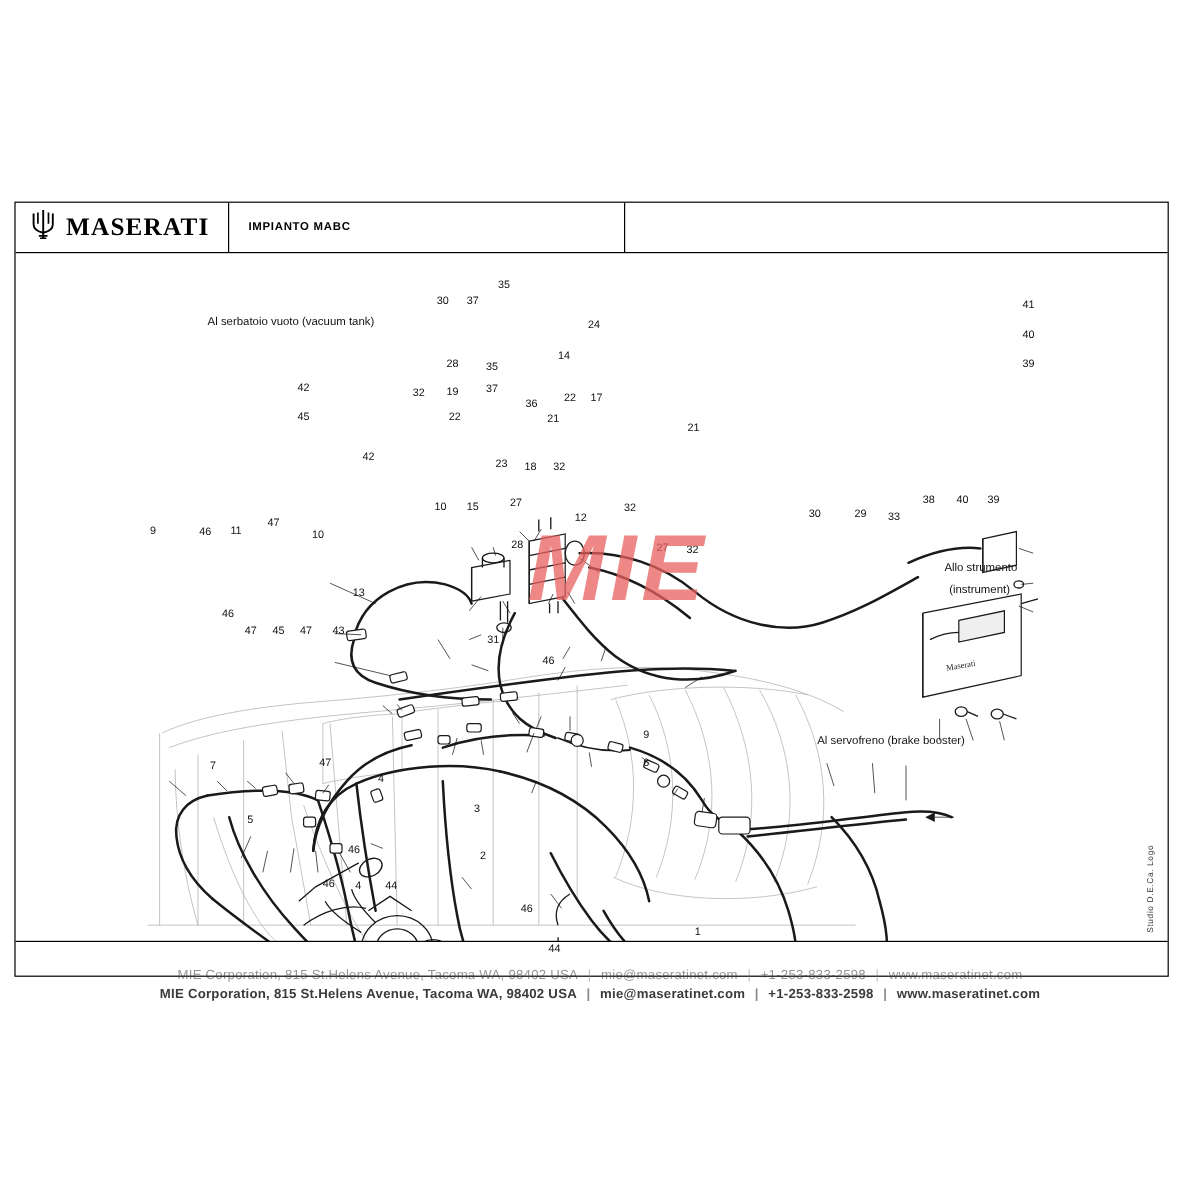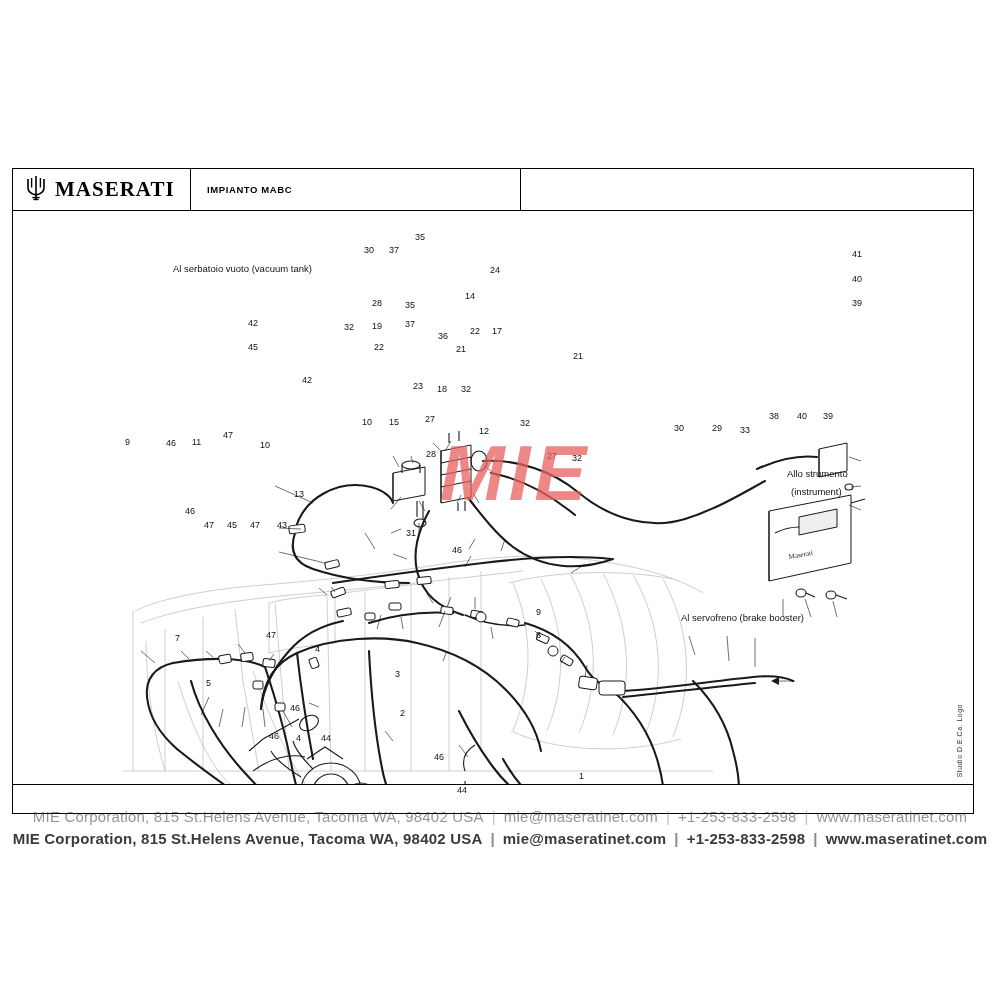--- a/index.html
+++ b/index.html
@@ -143,21 +143,21 @@
   }
 
   
   #banner {
     position: absolute;
     left: 0;
     top: 806px;
     width: 1000px;
     text-align: center;
     color: #3b3b3b;
-    font-size: 15px;
+    font-size: 11px;
     line-height: 1.45;
     letter-spacing: 0.2px;
   }
   #banner .l1 { opacity: 0.55; }
   #banner .l2 { font-weight: bold; }
   #banner .sep { padding: 0 8px; color: #8a8a8a; }
 
   
   .lbl {
     position: absolute;

